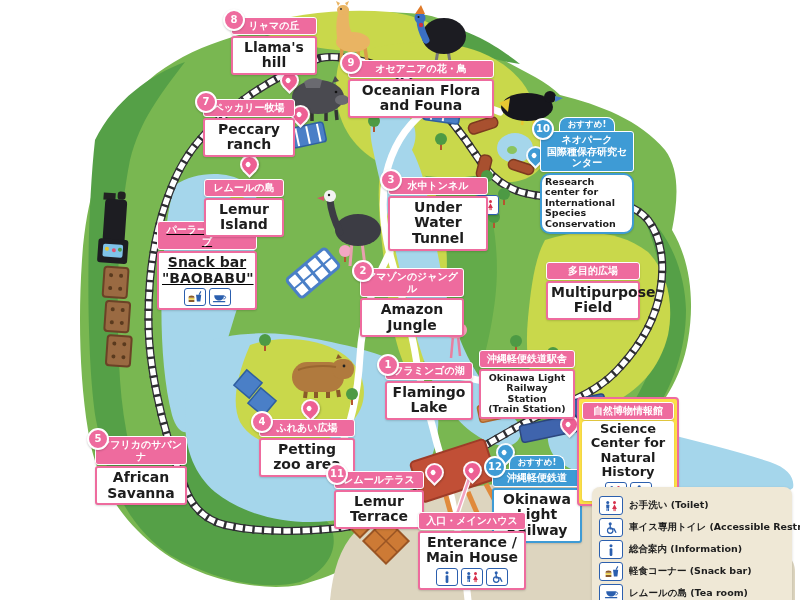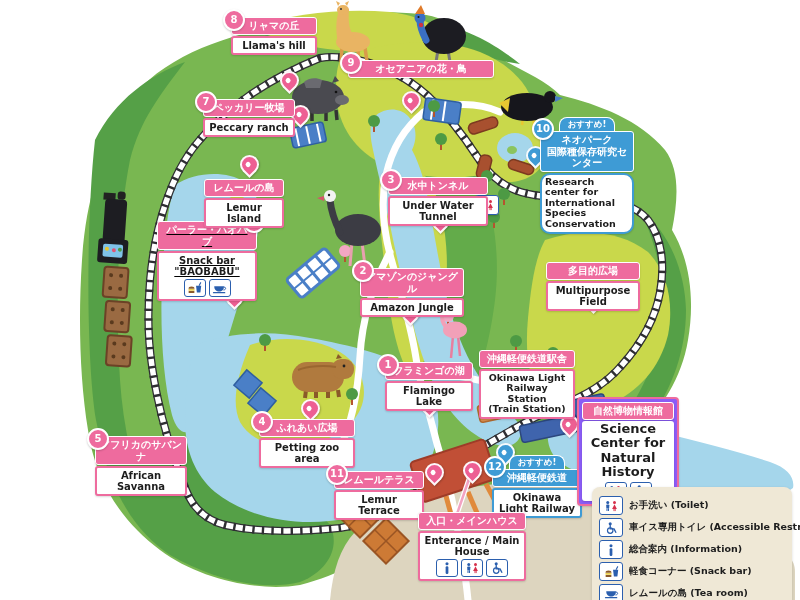--- a/index.html
+++ b/index.html
@@ -13,32 +13,32 @@
   .pin::after{content:'';position:absolute;left:4px;top:4px;width:5px;height:5px;
        background:#fff;border-radius:50%;}
   
   .map-label{position:absolute;z-index:5;text-align:center;}
   .map-label .num{position:absolute;width:18px;height:18px;border-radius:50%;
        color:#fff;font-weight:bold;font-size:10px;line-height:18px;text-align:center;
        border:2px solid #fff;box-shadow:0 1px 2px rgba(0,0,0,.2);z-index:6;}
   .map-label .lbl-jp{background:#ee6b9e;color:#fff;font-weight:bold;font-size:10px;
        padding:2px 4px;border-radius:3px;border:1px solid #fff;line-height:1.15;
        box-shadow:0 1px 2px rgba(0,0,0,.15);}
-  .map-label .lbl-en{background:#fff;color:#1d1d1d;font-weight:bold;font-size:10px;
+  .map-label .lbl-en{background:#fff;color:#1d1d1d;font-weight:bold;font-size:14px;
        border:2px solid #ee6b9e;border-radius:3px;margin-top:1px;padding:2px 3px;
        line-height:1.12;box-shadow:0 1px 2px rgba(0,0,0,.15);}
   .map-label.blue .lbl-jp{background:#3e9bd5;}
   .map-label.blue .lbl-en{border-color:#3e9bd5;}
   .map-label.blue .num{background:#3e9bd5;}
   .map-label.pink .num{background:#ee6b9e;}
   .rec-badge{display:inline-block;background:#3e9bd5;color:#fff;font-size:8.5px;
        font-weight:bold;border:1.5px solid #fff;border-bottom:none;
        border-radius:8px 8px 0 0;padding:1px 8px 0 8px;margin-bottom:-1px;
        position:relative;z-index:6;}
-  .map-label.boxed{background:#8b5cf6;border:2px solid #ee6b9e;border-radius:4px;
+  .map-label.boxed{background:#fde047;border:2px solid #ee6b9e;border-radius:4px;
        padding:3px;box-shadow:0 1px 2px rgba(0,0,0,.15);}
   .map-label.boxed .lbl-en{border:none;margin-top:1px;padding:1px 0;}
   .icon-row{display:flex;justify-content:center;gap:3px;margin-top:2px;}
   .icon-box{display:inline-flex;align-items:center;justify-content:center;
        width:20px;height:16px;background:#fff;border:1.5px solid #2b5fae;
        border-radius:3px;}
   .lbl-left .lbl-en{text-align:left;border-radius:10px;}
   
   .map-marker{position:absolute;z-index:3;display:flex;align-items:center;justify-content:center;
        width:22px;height:18px;background:#fff;border:1.5px solid #2b5fae;border-radius:3px;
@@ -395,20 +395,21 @@
         <div class="lbl-en">Peccary ranch</div>
       </div>
       <div class="map-label pink" style="left: 231px; top: 17px; width: 86px;">
         <div class="num" style="left: -8px; top: -8px;">8</div>
         <div class="lbl-jp">リャマの丘</div>
         <div class="lbl-en">Llama's hill</div>
       </div>
       <div class="map-label pink" style="left: 348px; top: 60px; width: 146px;">
         <div class="num" style="left: -8px; top: -8px;">9</div>
         <div class="lbl-jp">オセアニアの花・鳥</div>
+        <div class="lbl-en">Oceanian Flora and Founa</div>
       </div>
       <div class="map-label blue lbl-left" style="left: 540px; top: 112px; width: 94px;"><div class="rec-badge">おすすめ!</div><div class="num" style="left: -8px; top: 6px;">10</div><div class="lbl-jp">
           <div>ネオパーク</div>
           <div>国際種保存研究センター</div>
         </div><div class="lbl-en" style="font-size: 9.5px;">
           <div>Research center for</div>
           <div>International</div>
           <div>Species Conservation</div>
         </div></div>
       <div class="map-label pink" style="left: 334px; top: 471px; width: 90px;">

